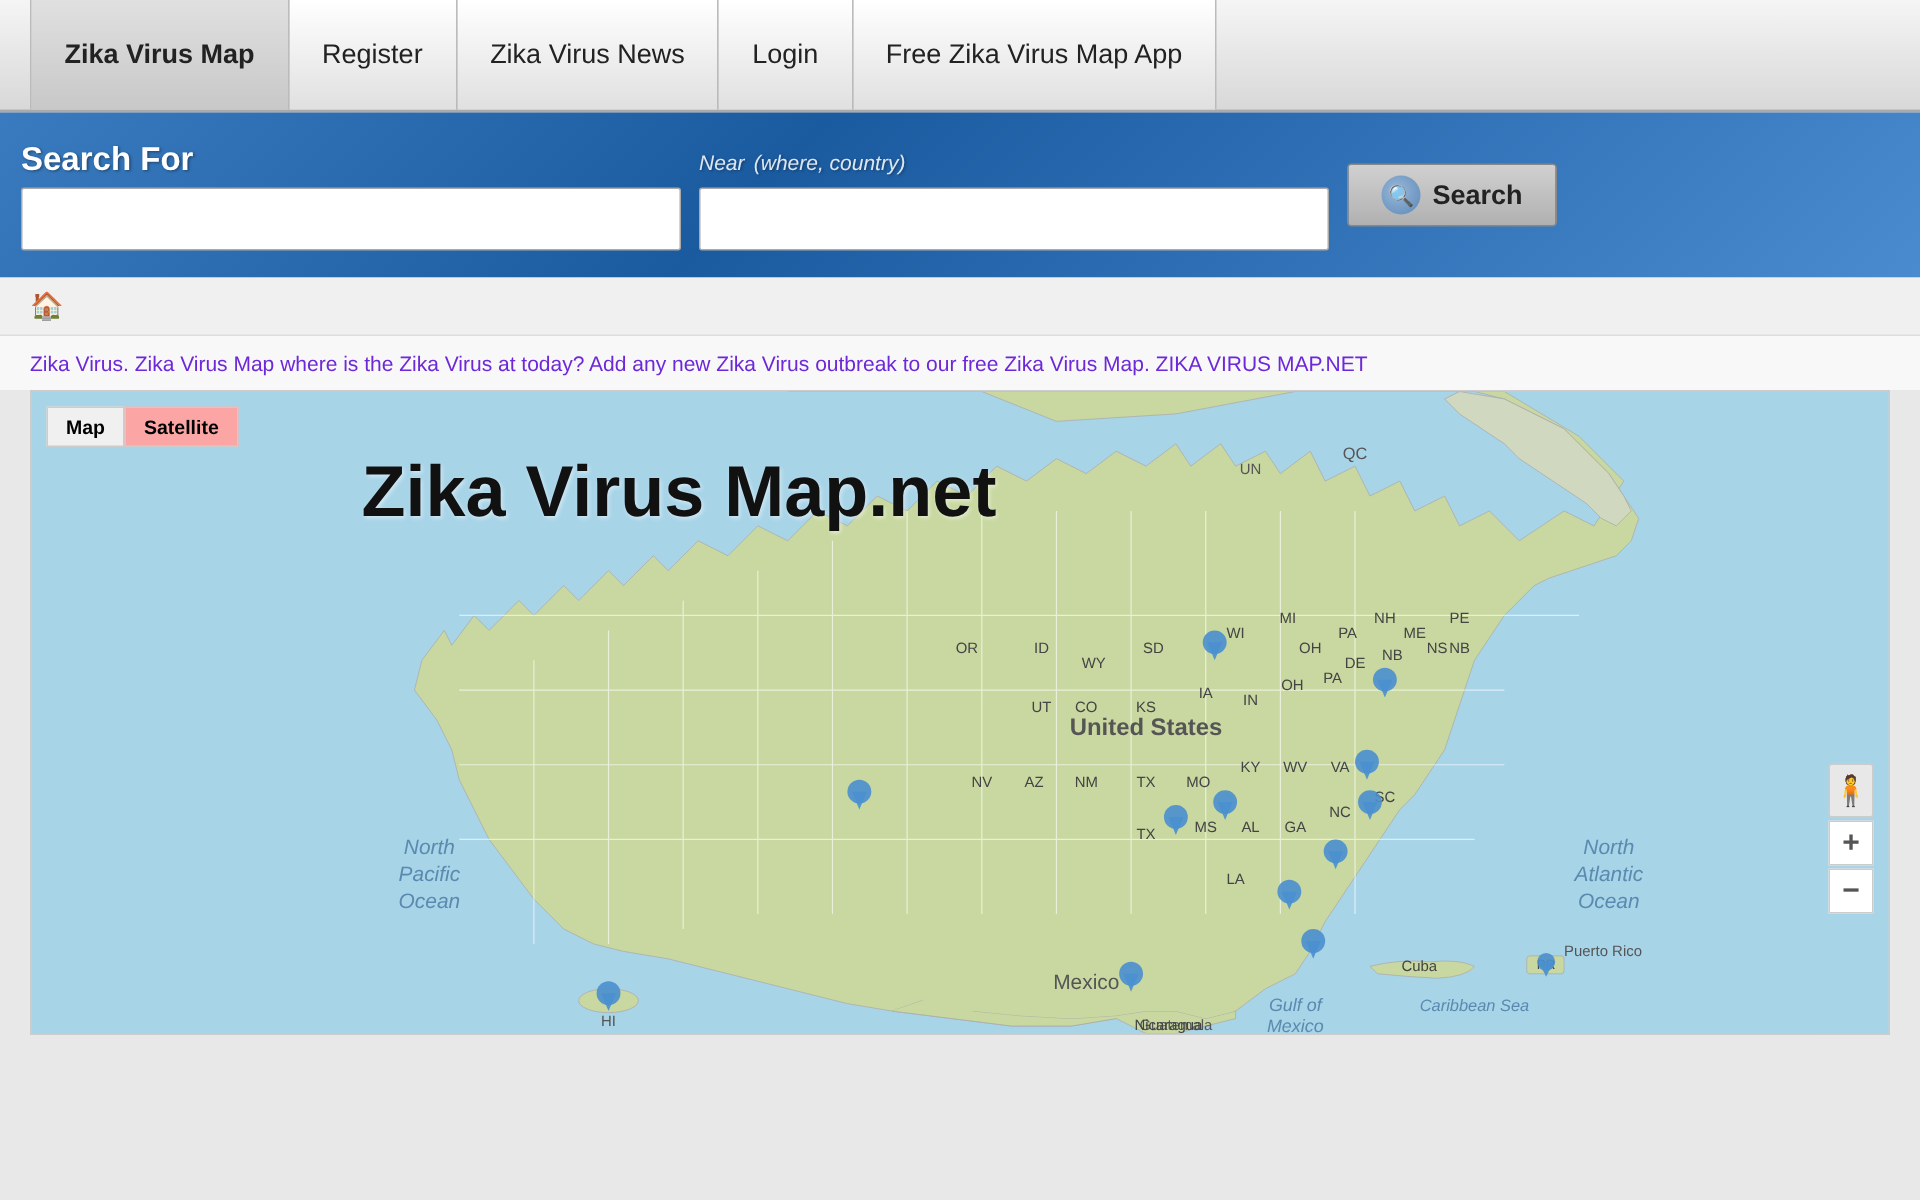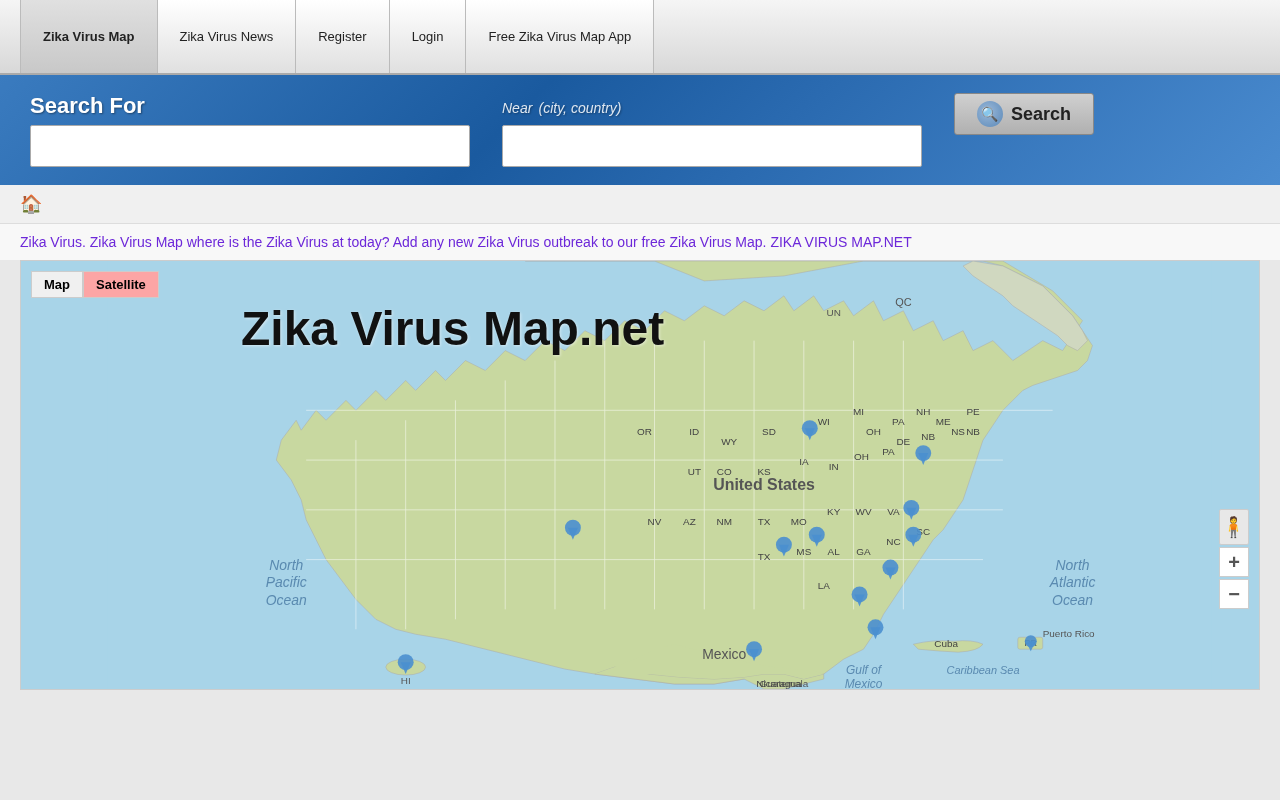--- a/index.html
+++ b/index.html
@@ -11,43 +11,43 @@
       border-bottom: 2px solid #aaa;
       display: flex;
       align-items: stretch;
       padding: 0 20px;
       height: 75px;
     }
     .nav-tab {
       padding: 0 22px;
       display: flex;
       align-items: center;
-      font-size: 13px;
+      font-size: 18px;
       color: #222;
       cursor: pointer;
       border-right: 1px solid #bbb;
       border-left: 1px solid #bbb;
       margin-right: -1px;
       background: linear-gradient(180deg, #fff 0%, #e0e0e0 100%);
       font-weight: normal;
       text-decoration: none;
       white-space: nowrap;
     }
     .nav-tab:first-child {
       background: linear-gradient(180deg, #e0e0e0 0%, #c8c8c8 100%);
       font-weight: bold;
     }
 
     
     .search-bar {
       background: linear-gradient(135deg, #3a7bbf 0%, #1a5a9f 40%, #2a6ab0 60%, #4a8bcf 100%);
-      padding: 18px 30px;
-      display: flex;
-      align-items: flex-start;
-      gap: 32px;
+      padding: 18px 14px;
+      display: flex;
+      align-items: center;
+      gap: 12px;
     }
     .search-group {
       display: flex;
       flex-direction: column;
       gap: 6px;
     }
     .search-label {
       color: white;
       font-size: 22px;
       font-weight: bold;
@@ -200,34 +200,34 @@
       cursor: pointer;
       font-weight: bold;
       color: #555;
     }
   </style>
 </head>
 <body>
 
 <nav class="nav-bar">
   <a class="nav-tab">Zika Virus Map</a>
+  <a class="nav-tab">Register</a>
   <a class="nav-tab">Zika Virus News</a>
-  <a class="nav-tab">Register</a>
   <a class="nav-tab">Login</a>
   <a class="nav-tab">Free Zika Virus Map App</a>
 </nav>
 
 <div class="search-bar">
   <div class="search-group">
     <div class="search-label">Search For</div>
     <input class="search-input search-input-main" type="text" style="">
   </div>
   <div class="search-group">
     <div class="search-label">
-      <span>Near</span>&nbsp;<span>(city, country)</span>
+      <span>Near</span>&nbsp;<span>(where, country)</span>
     </div>
     <input class="search-input search-input-near" type="text" style="">
   </div>
   <button class="search-btn">
     <div class="search-icon-circle">🔍</div>
     <span>Search</span>
   </button>
 </div>
 
 <div class="breadcrumb-bar">

